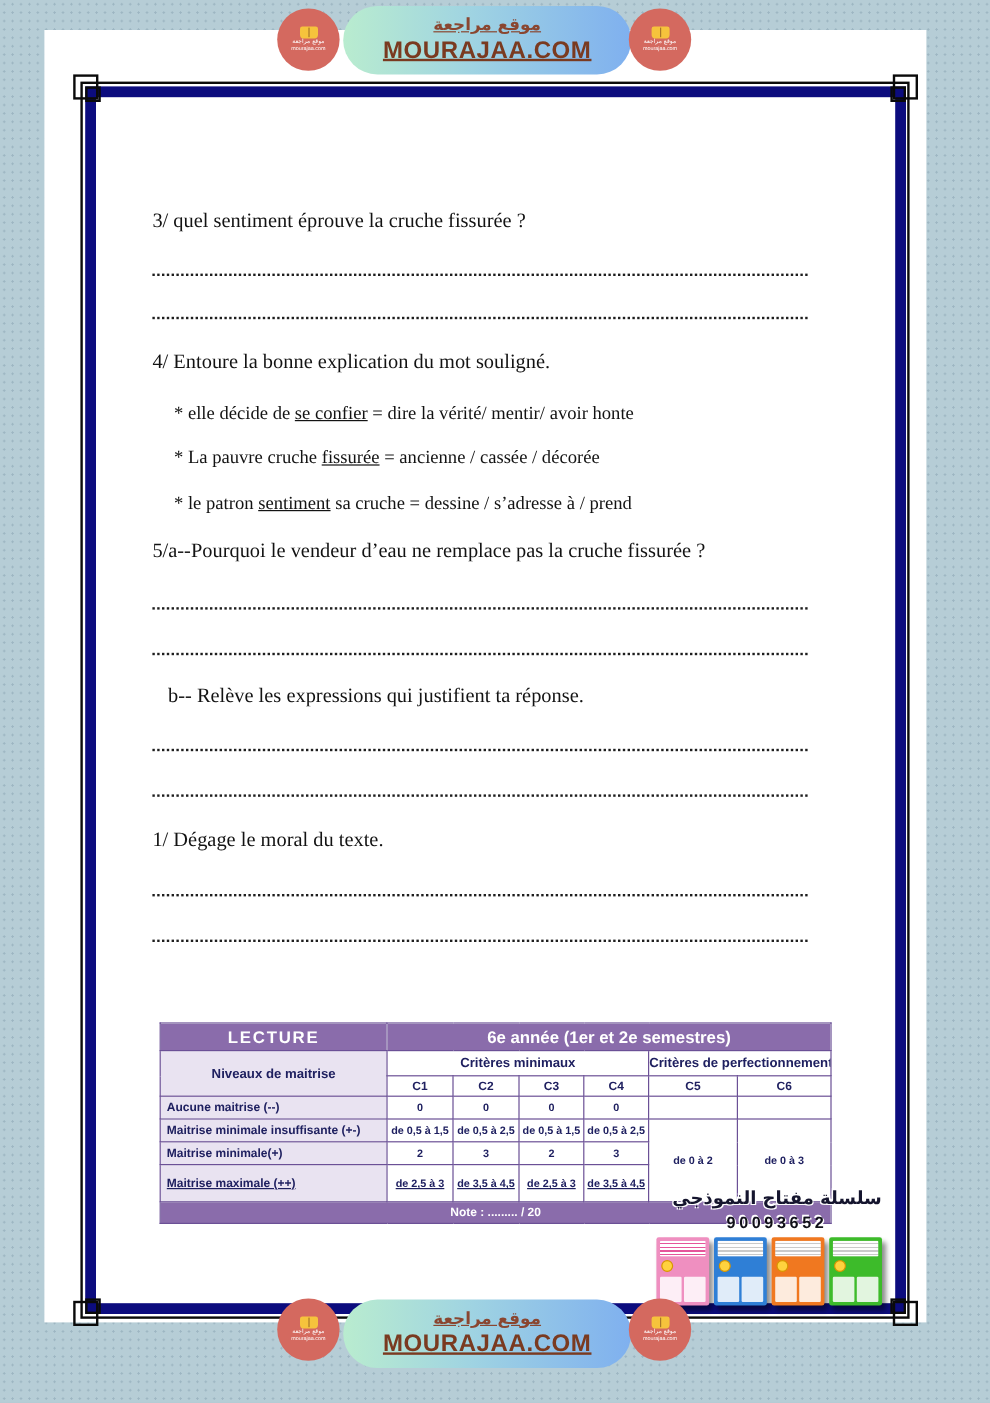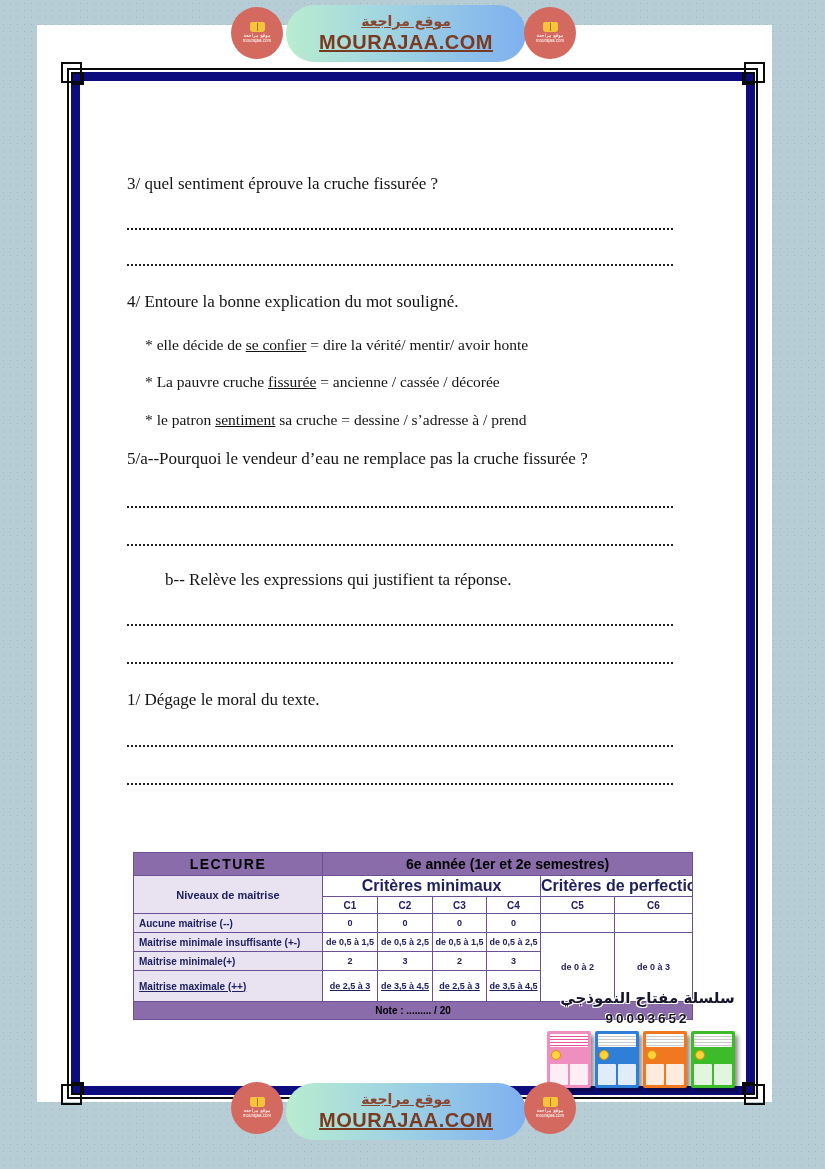--- a/index.html
+++ b/index.html
@@ -19,27 +19,27 @@
 
   
   .q{ position:absolute; left:127px; color:#131313; font-family:"Liberation Serif", serif; font-size:17px; z-index:4; white-space:nowrap; }
   .item{ position:absolute; left:145px; color:#131313; font-family:"Liberation Serif", serif; font-size:15.5px; z-index:4; white-space:nowrap; }
   .uword{ text-decoration:underline; }
   .dots{ position:absolute; left:127px; width:546px; height:0; border-bottom:2.5px dotted #1e1e1e; z-index:4; }
 
   
   .eval{ position:absolute; left:133px; top:852px; z-index:5; border-collapse:collapse; table-layout:fixed; width:559px; color:#1f2060; }
   .eval td{ border:1.6px solid #6b5096; overflow:hidden; white-space:nowrap; }
-  .eval .purple{ background:#8a6cab; color:#000000; }
+  .eval .purple{ background:#8a6cab; color:#ffffff; }
   .eval .lav{ background:#e9e3f1;margin-top:28px; }
   .eval .wht{ background:#fff; }
   .t-title{ font-size:14px; font-weight:bold; letter-spacing:1.5px; text-align:center; }
   .t-sub{ font-size:14px; font-weight:bold; text-align:center; }
   .t-axis{ font-size:11px; font-weight:bold; text-align:center; }
-  .t-group{ font-size:16px; font-weight:bold; text-align:center; }
+  .t-group{ font-size:11px; font-weight:bold; text-align:center; }
   .t-col{ font-size:10px; font-weight:bold; text-align:center; }
   .t-label{ font-size:10px; font-weight:bold; text-align:left; padding-left:5px; }
   .t-val{ font-size:9px; font-weight:bold; text-align:center; }
   .t-note{ font-size:10px; font-weight:bold; text-align:center; }
 
   
   .series-title{ position:absolute; left:540px; top:989px; width:215px; text-align:center; z-index:6;
     font-family:"DejaVu Sans", sans-serif; font-weight:bold; font-size:15px; color:#15152e;
     text-shadow:-1px -1px 0 #fff, 1px -1px 0 #fff, -1px 1px 0 #fff, 1px 1px 0 #fff; white-space:nowrap;}
   .phone{ position:absolute; left:540px; top:1011px; width:215px; text-align:center; z-index:6;
@@ -100,21 +100,21 @@
   <div class="q" style="top:292px;">4/ Entoure la bonne explication du mot souligné.</div>
 
   <div class="item" style="top:336px;"><span>* elle décide de </span><span class="uword">se confier</span><span> =  dire la vérité/ mentir/ avoir honte</span></div>
   <div class="item" style="top:373px;"><span>* La pauvre cruche </span><span class="uword">fissurée</span><span> = ancienne / cassée / décorée</span></div>
   <div class="item" style="top:411px;"><span>* le patron </span><span class="uword">sentiment</span><span> sa cruche = dessine / s’adresse à / prend</span></div>
 
   <div class="q" style="top:449px;">5/a--Pourquoi le vendeur d’eau ne remplace pas la cruche fissurée ?</div>
   <div class="dots" style="top:506px;"></div>
   <div class="dots" style="top:544px;"></div>
 
-  <div class="q" style="top:570px; left:165px;font-family:Liberation Serif, serif;">b-- Relève les expressions qui justifient ta réponse.</div>
+  <div class="q" style="top:570px; left:140px;font-family:Liberation Serif, serif;">b-- Relève les expressions qui justifient ta réponse.</div>
   <div class="dots" style="top:624px;"></div>
   <div class="dots" style="top:662px;"></div>
 
   <div class="q" style="top:690px;">1/ Dégage le moral du texte.</div>
   <div class="dots" style="top:745px;"></div>
   <div class="dots" style="top:783px;"></div>
 
   <table class="eval">
     <colgroup>
       <col style="width:189px">

